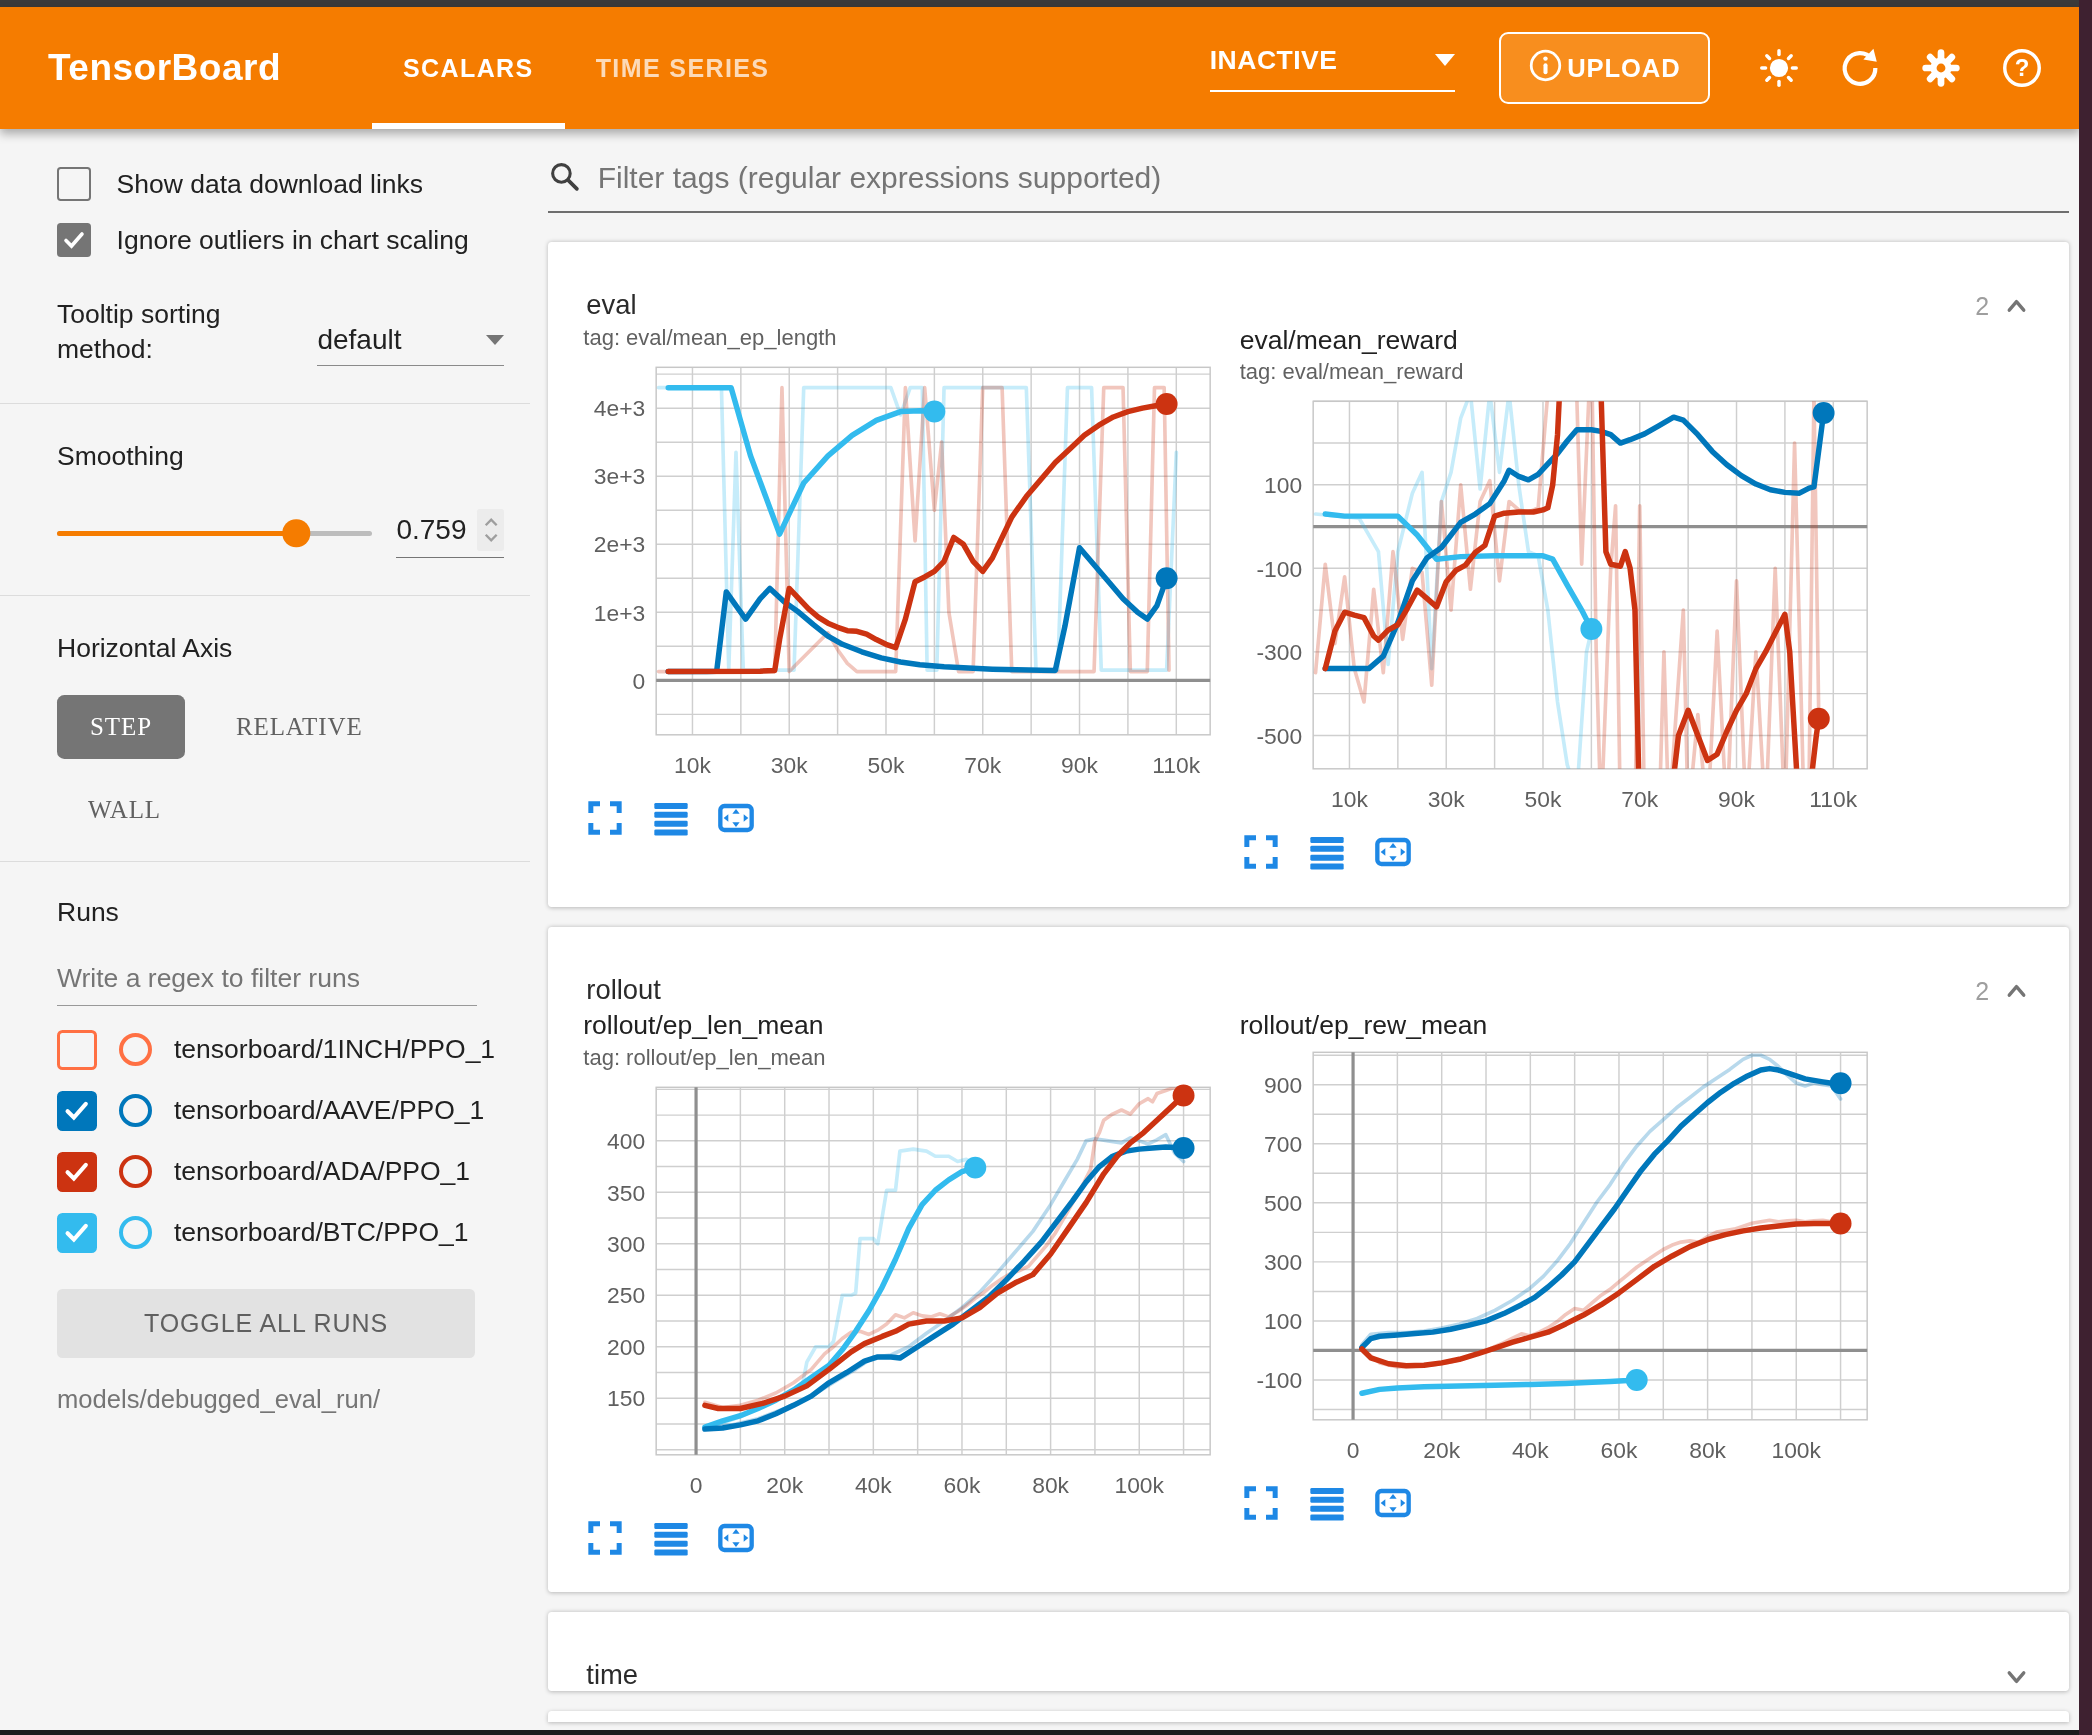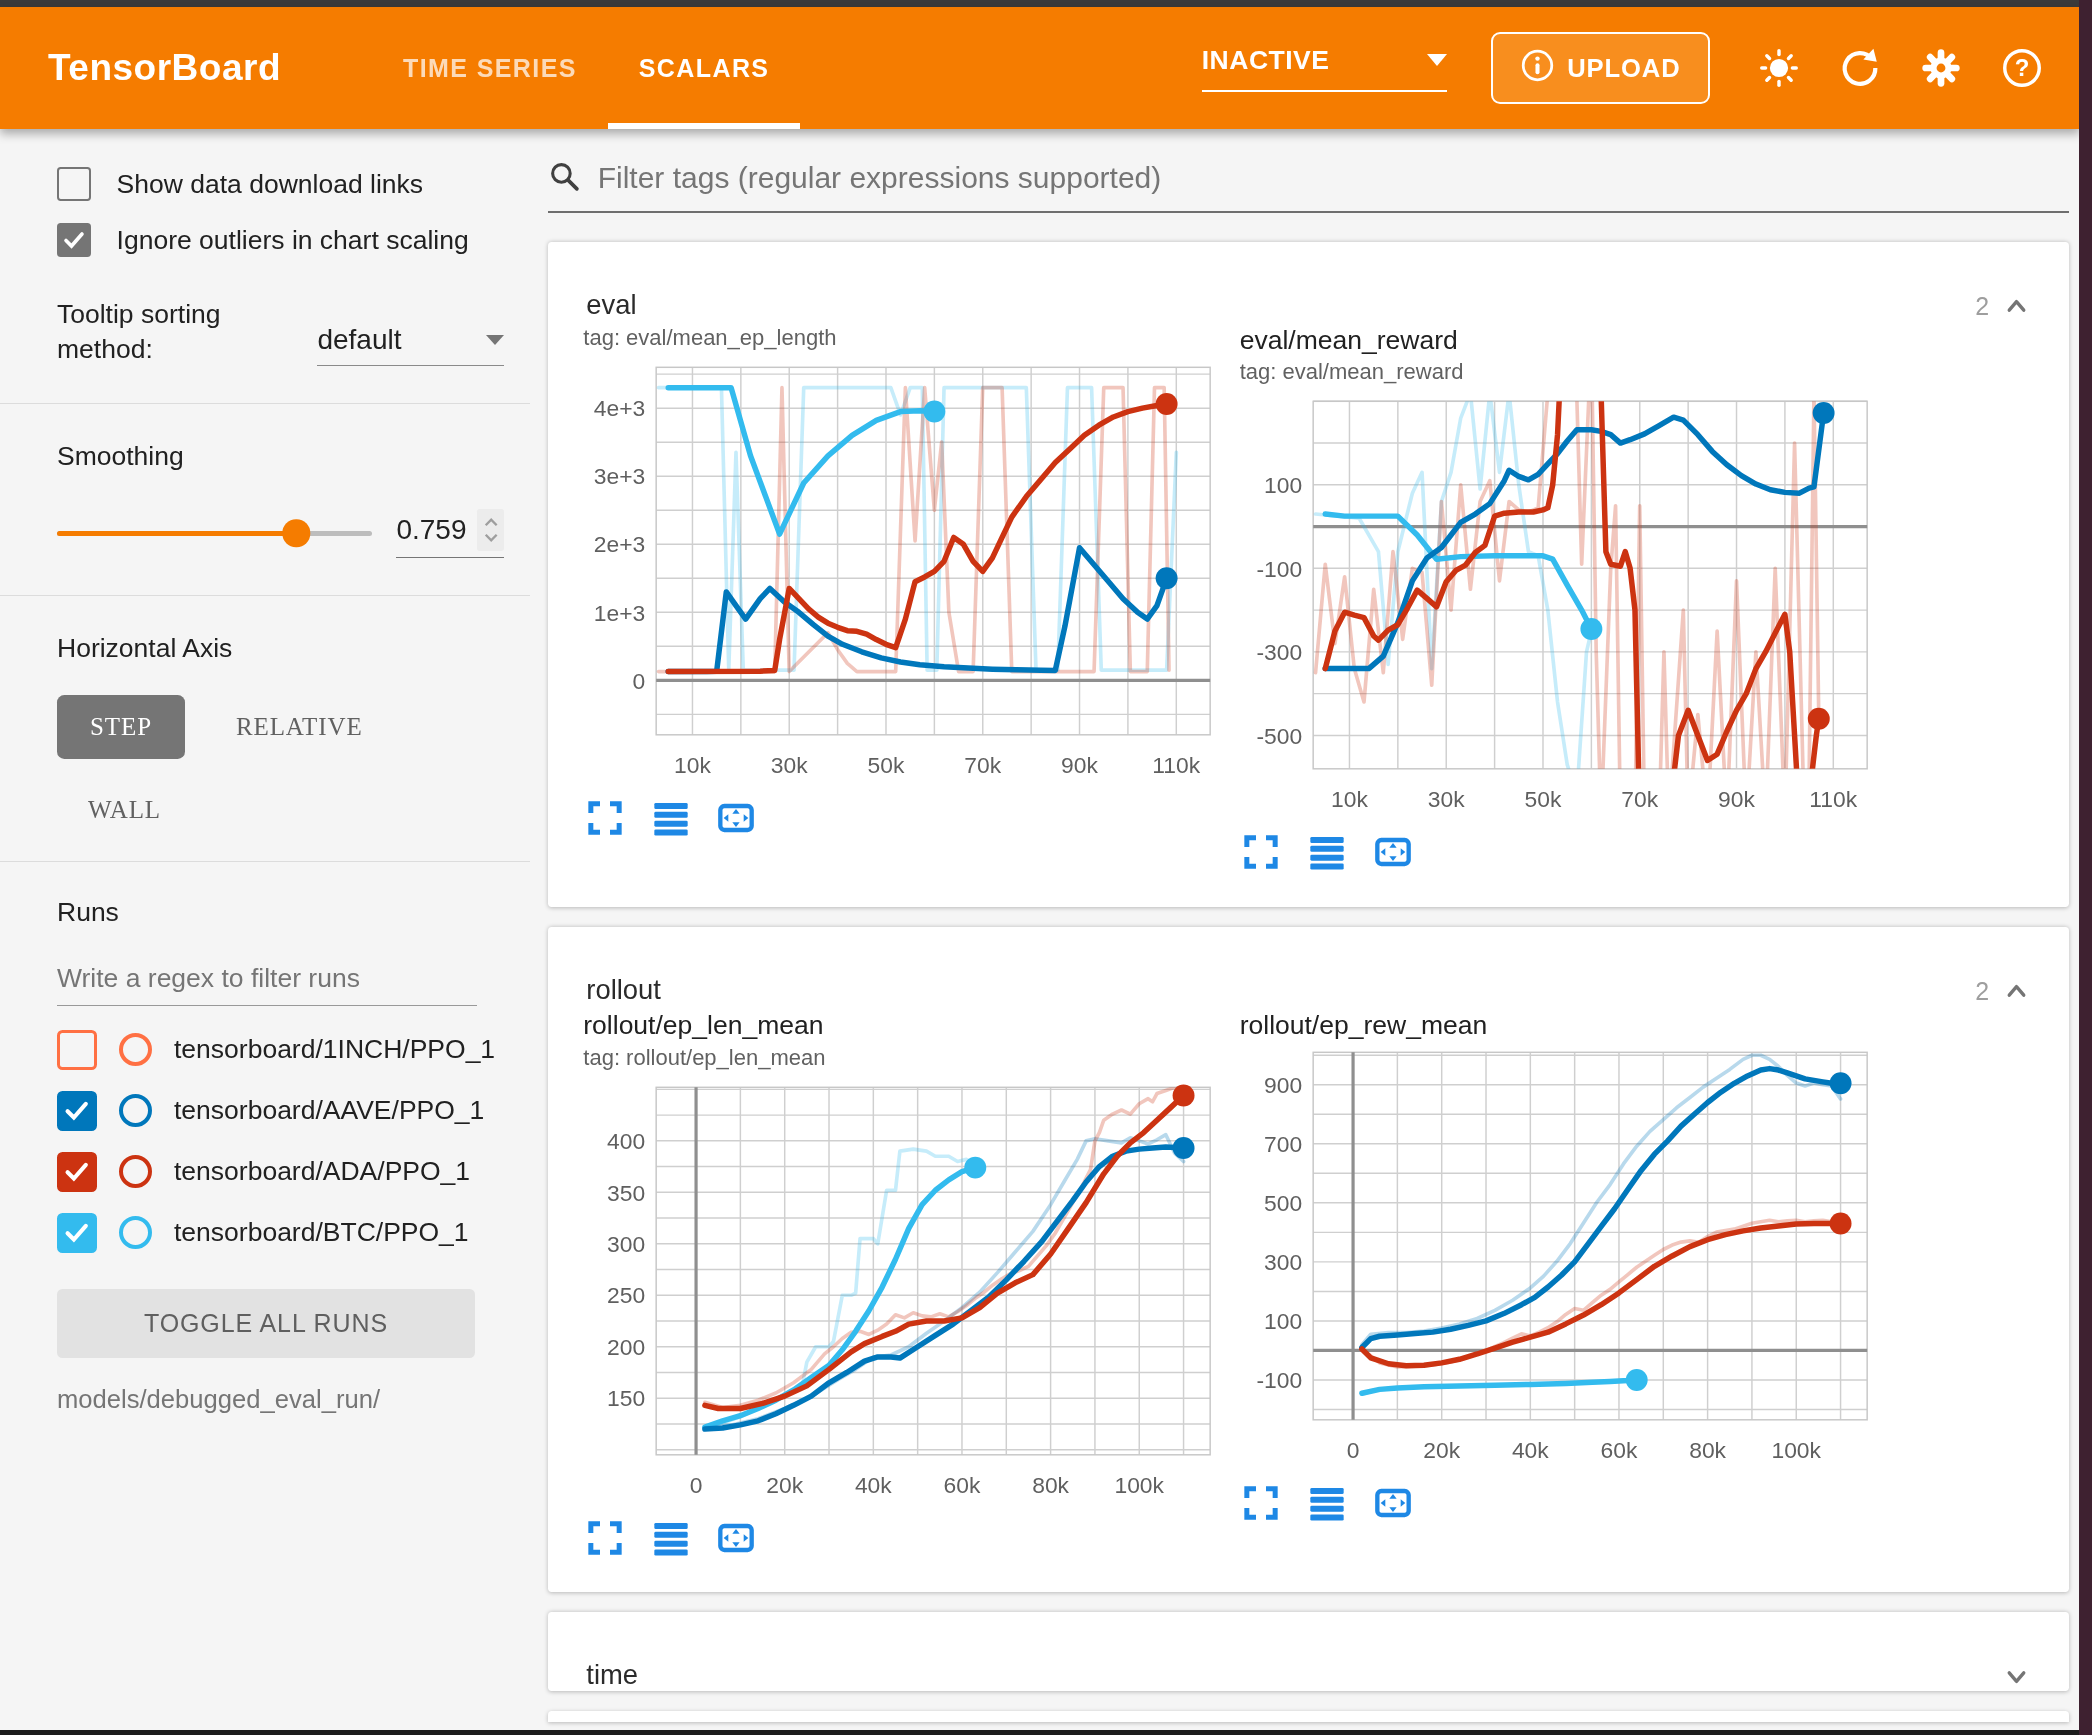--- a/index.html
+++ b/index.html
@@ -12,21 +12,21 @@
   .header { height:122px; background:#f57c00; display:flex; align-items:stretch; color:#fff; position:relative; box-shadow:0 4.6px 9.1px rgba(0,0,0,.3); z-index:10; width:2080px; }
   .logo { font-size:37px; font-weight:bold; align-self:center; margin-left:48px; letter-spacing:0.5px; }
   .tabs { display:flex; margin-left:91px; }
   .tab { display:flex; align-items:center; padding:0 31px; font-size:25px; font-weight:bold; letter-spacing:1.4px; border-bottom:6.4px solid transparent; padding-top:6.4px; cursor:pointer; }
   .tab.inactive { color:rgba(255,255,255,.72); }
   .tab.active { border-bottom-color:#fff; }
   .hspacer { flex:1; }
   .status-select { align-self:center; width:245px; display:flex; align-items:center; justify-content:space-between; border-bottom:2.7px solid #fff; padding-bottom:14.6px; margin-right:44px; cursor:pointer; }
   .status-select .txt { font-size:26.5px; font-weight:bold; letter-spacing:0.5px; }
   .caret-down-white { width:0; height:0; border-left:10px solid transparent; border-right:10px solid transparent; border-top:12px solid #fff; }
-  .upload-btn { align-self:center; display:flex; align-items:center; gap:12px; border:2.7px solid #fff; border-radius:9.1px; padding:13.7px 27.4px; font-size:25.6px; font-weight:bold; letter-spacing:0.9px; margin-right:46px; background:#f88e1e; cursor:pointer; }
+  .upload-btn { align-self:center; display:flex; align-items:center; gap:4px; border:2.7px solid #fff; border-radius:9.1px; padding:13.7px 27.4px; font-size:25.6px; font-weight:bold; letter-spacing:0.9px; margin-right:46px; background:#f88e1e; cursor:pointer; }
   .icon-btn { align-self:center; width:46px; height:46px; margin-right:35px; cursor:pointer; display:flex; align-items:center; justify-content:center; }
 
   
   .content { display:flex; width:2080px; height:1600px; }
   .sidebar { width:530px; background:#f5f5f5; padding-top:38px; flex-shrink:0; overflow:hidden; }
   .main { flex:1; padding:31px 11px 0 18.3px; overflow:hidden; }
 
   
   .side-pad { padding-left:57px; padding-right:25.6px; }
   .chk-row { display:flex; align-items:center; gap:25.6px; margin-bottom:22px; white-space:nowrap; cursor:pointer; }
@@ -86,25 +86,25 @@
 </head>
 <body>
 
 <div class="top-strip"></div>
 <div class="right-strip"></div>
 <div class="bottom-strip"></div>
 
 <div class="header">
   <div class="logo">TensorBoard</div>
   <div class="tabs">
+    <div class="tab active">
+        <span>SCALARS</span>
+      </div>
     <div class="tab inactive">
         <span>TIME SERIES</span>
-      </div>
-    <div class="tab active">
-        <span>SCALARS</span>
       </div>
   </div>
   <div class="hspacer"></div>
   <div class="status-select">
     <span class="txt">INACTIVE</span>
     <span class="caret-down-white"></span>
   </div>
   <div class="upload-btn">
     <span>
       <svg width="35" height="35" viewBox="0 0 38 38">

